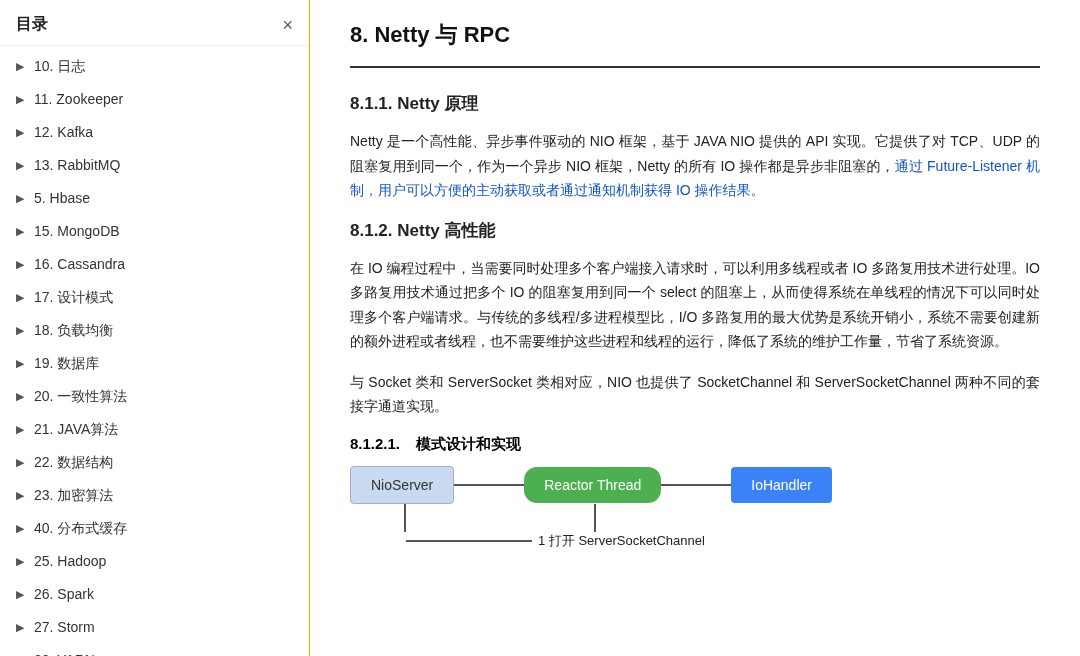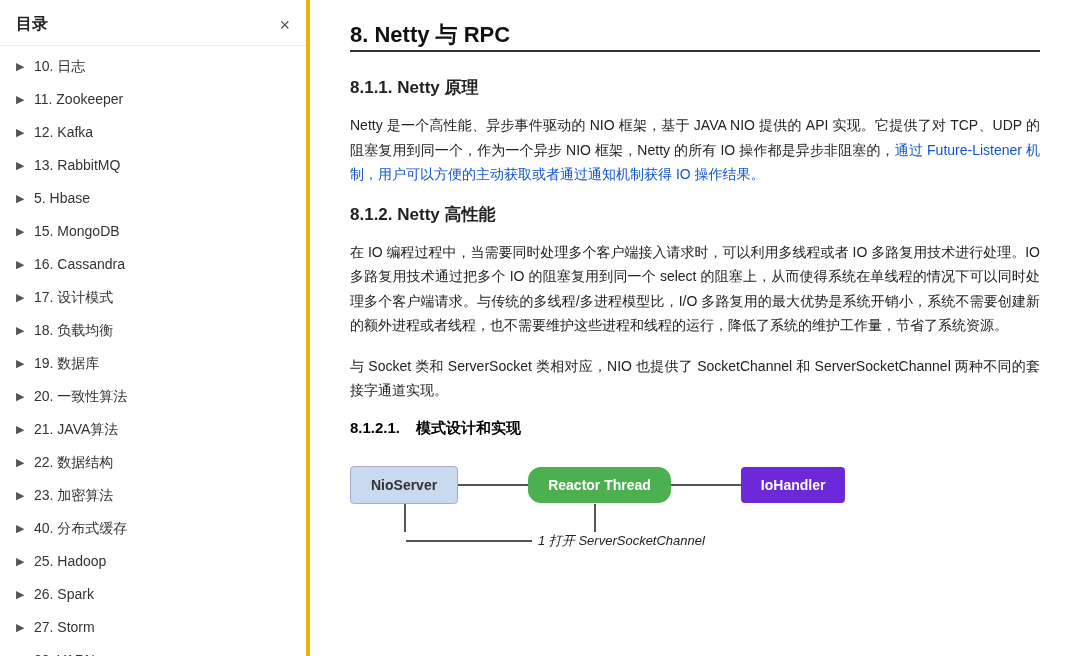--- a/index.html
+++ b/index.html
@@ -10,21 +10,21 @@
       height: 656px;
       overflow: hidden;
       background: #fff;
     }
 
     
     .sidebar {
       width: 310px;
       min-width: 310px;
       background: #fff;
-      border-right: 4px solid #eab308;
+      border-right: 1px solid #eab308;
       display: flex;
       flex-direction: column;
       height: 656px;
       overflow: hidden;
     }
     .sidebar-header {
       display: flex;
       justify-content: space-between;
       align-items: center;
       padding: 14px 16px 10px 16px;
@@ -70,35 +70,35 @@
       flex: 1;
       overflow-y: auto;
       padding: 20px 40px 30px 40px;
       background: #fff;
     }
     .page-title {
       font-size: 22px;
       font-weight: bold;
       color: #111;
       border-bottom: 2px solid #333;
-      padding-bottom: 0;
+      padding-bottom: 16px;
       margin-bottom: 24px;
     }
     .section-title {
       font-size: 17px;
       font-weight: bold;
       color: #222;
       text-align: left;
       margin-bottom: 14px;
     }
     .subsub-title-inline {
       display: flex;
       align-items: baseline;
       gap: 16px;
-      margin-bottom: 28px;
+      margin-bottom: 12px;
     }
     .subsub-title-inline .num {
       font-weight: bold;
       font-size: 15px;
       white-space: nowrap;
     }
     .subsub-title-inline .label {
       font-weight: bold;
       font-size: 15px;
     }
@@ -109,38 +109,38 @@
       margin-bottom: 16px;
       text-align: justify;
     }
     .link-text {
       color: #1155cc;
       text-decoration: none;
     }
     .diagram-box {
       padding: 10px 20px;
       font-size: 14px;
-      font-weight: bold;
+      font-weight: normal;
       color: #fff;
       border-radius: 4px;
       text-align: center;
       min-width: 100px;
     }
     .box-nio {
       background: #c9d9f0;
       color: #333;
       border: 1px solid #aac;
     }
     .box-reactor {
       background: #4caf50;
       color: #fff;
       border-radius: 13px;
     }
     .box-iohandler {
-      background: #6d28d9;
+      background: #3b82f6;
       color: #fff;
     }
 
     
     .diagram-full {
       display: flex;
       flex-direction: column;
       align-items: flex-start;
       margin-top: 10px;
     }
@@ -287,18 +287,18 @@
         <div style="display:flex; flex-direction:column; align-items:center; width:130px;">
           <div style="width:2px; height:28px; background:#555;"></div>
         </div>
       </div>
 
       <div style="display:flex; align-items:center; margin-top:0; padding-left:54px;">
 
         <div style="width:2px; height:2px;"></div>
         <div style="display:flex; align-items:center;">
           <div style="width:126px; height:2px; background:#555;"></div>
-          <span style="font-size:13px; color:#222; margin-left:6px;font-style:italic;">1 打开 ServerSocketChannel</span>
+          <span style="font-size:13px; color:#222; margin-left:6px;">1 打开 ServerSocketChannel</span>
         </div>
       </div>
     </div>
   </div>
 </div>
 
 </body></html>

